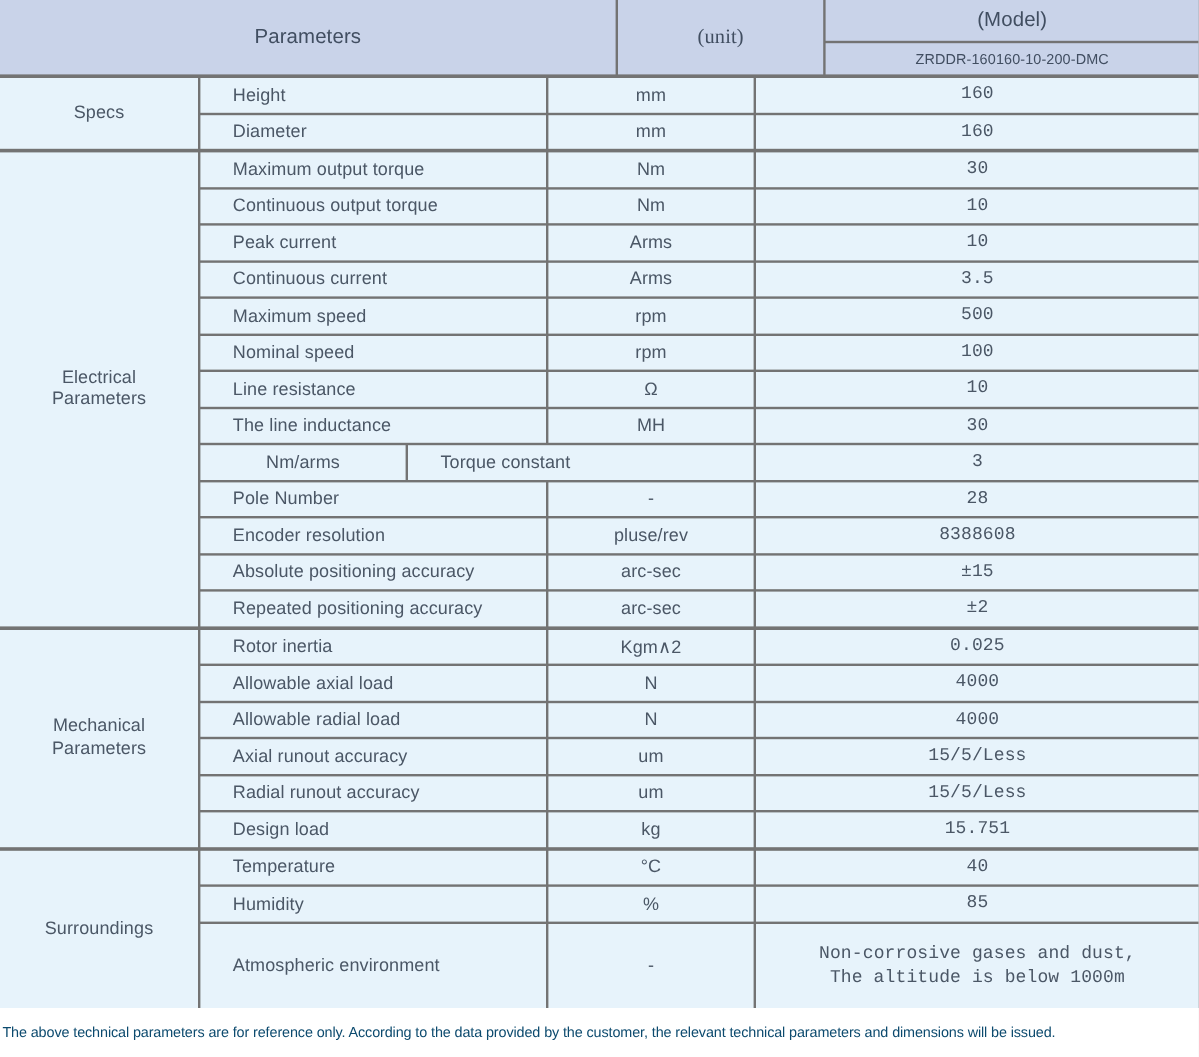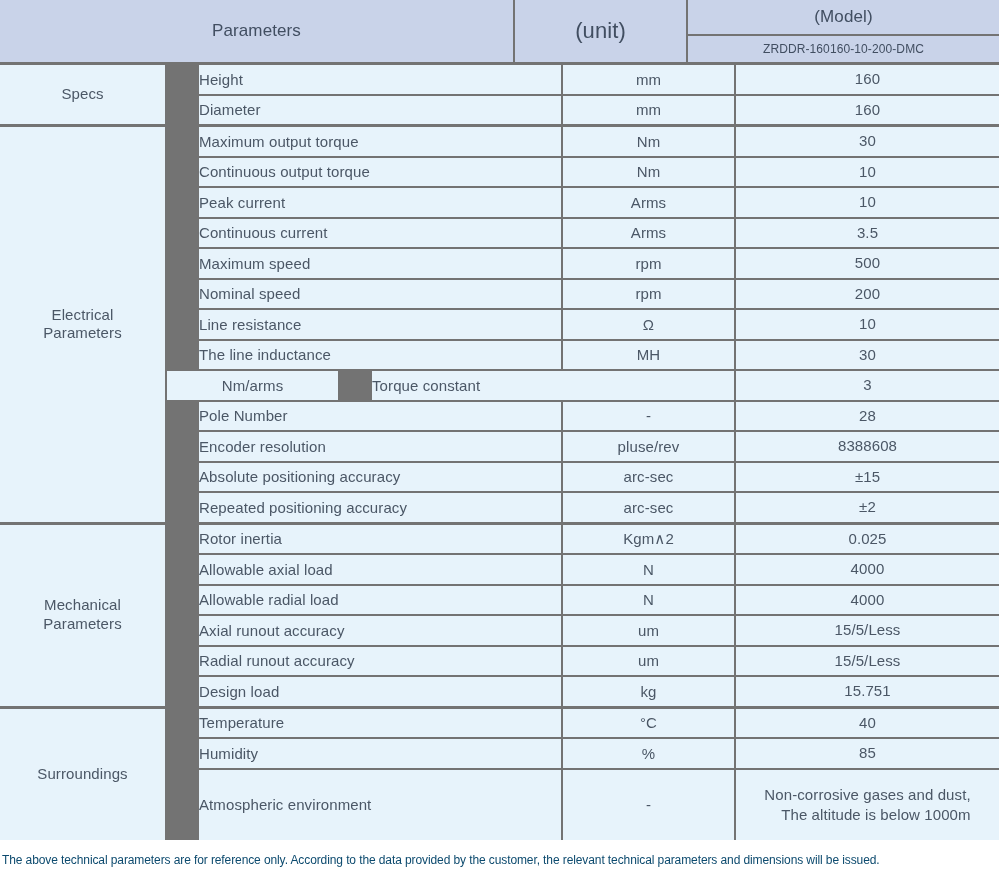--- a/index.html
+++ b/index.html
@@ -37,21 +37,22 @@
   .hcell {
     background: #c9d3e9;
     color: #414e61;
   }
   .h-params {
     width: 513px;
     font-size: 17px;
   }
   .h-unit {
     width: 171px;
-    font-size: 22px;
+    font-size: 17px;
+    font-family: Liberation Serif, serif;
   }
   .h-model {
     width: 311px;
     display: flex;
     flex-direction: column;
     gap: 2px;
     border-radius: 10px;
   }
   .h-model-top {
     height: 34px;
@@ -81,32 +82,33 @@
   }
   .row {
     display: flex;
     gap: 2px;
     height: 28.5px;
   }
   .row.tall {
     height: 70.5px;
   }
   .cell.param {
-    width: 362px;
+    width: 288px;
     justify-content: flex-start;
-    margin-left: 32px;
+    padding-left: 27px;
   }
   .cell.unit {
     width: 171px;
   }
   .cell.value {
     flex: 1;
     white-space: pre-line;
-    text-align: right;
+    text-align: center;
     line-height: 1.35;
+    font-family: Liberation Mono, monospace;
   }
   
   .footer-note {
     padding: 13px 2px 0 2px;
     font-size: 12px;
     color: #0c4a6e;
     letter-spacing: -0.1px;
     white-space: nowrap;
   }
 </style>
@@ -165,21 +167,21 @@
             <div class="cell value">3.5</div>
           </div>
           <div class="row">
             <div class="cell param">Maximum speed</div>
             <div class="cell unit">rpm</div>
             <div class="cell value">500</div>
           </div>
           <div class="row">
             <div class="cell param">Nominal speed</div>
             <div class="cell unit">rpm</div>
-            <div class="cell value">200</div>
+            <div class="cell value">100</div>
           </div>
           <div class="row">
             <div class="cell param">Line resistance</div>
             <div class="cell unit">Ω</div>
             <div class="cell value">10</div>
           </div>
           <div class="row">
             <div class="cell param">The line inductance</div>
             <div class="cell unit">MH</div>
             <div class="cell value">30</div>

